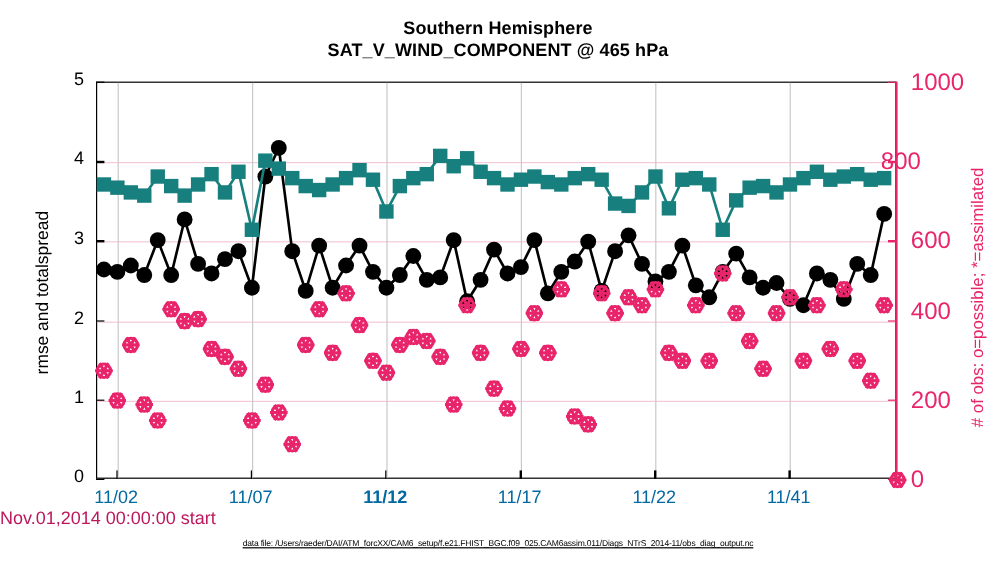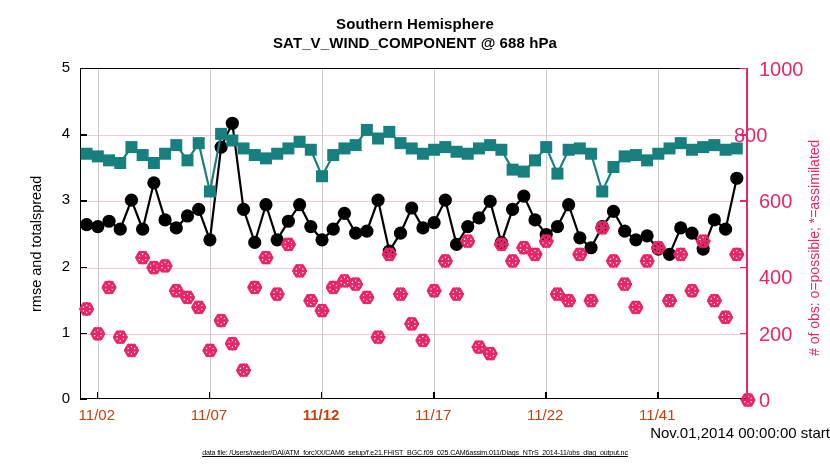--- a/index.html
+++ b/index.html
@@ -43,26 +43,26 @@
     position:absolute;transform:rotate(-90deg);transform-origin:left top;
     font-size:14px;color:#e8256a;white-space:nowrap;
   }
   .ytick-right{
     position:absolute;left:0;text-align:left;font-size:20px;color:#e8256a;
     width:52px;
   }
 
   
   .xtick{
-    position:absolute;text-align:center;font-size:15px;color:#c2410c;
+    position:absolute;text-align:center;font-size:15px;color:#0369a1;
     width:60px;
   }
   .xlabel{
-    position:absolute;left:0;width:830px;text-align:right;
-    font-size:15px;color:#000000;
+    position:absolute;left:0;width:830px;text-align:left;
+    font-size:15px;color:#be185d;
   }
   .footer{
     position:absolute;left:0;width:830px;text-align:center;
     font-size:7.1px;color:#000;letter-spacing:-.15px;
   }
 
   
   .legend{
     position:absolute;left:462px;top:76px;
     padding:2px 4px;background:rgba(255,255,255,0.0);
@@ -82,21 +82,21 @@
   }
   .legend-text{padding-left:2px;}
 </style>
 </head>
 <body>
 
 <div id="fig">
 
   <div class="title-block">
     <div>Southern Hemisphere</div>
-    <div class="title-line2">SAT_V_WIND_COMPONENT @ 688 hPa</div>
+    <div class="title-line2">SAT_V_WIND_COMPONENT @ 465 hPa</div>
   </div>
 
   <div class="plot-area" id="plot">
       <div class="grid-h" style="top: 264.8px; background: rgb(243, 201, 218);"></div>
       <div class="grid-h" style="top: 198.6px; background: rgb(243, 201, 218);"></div>
       <div class="grid-h" style="top: 132.4px; background: rgb(243, 201, 218);"></div>
       <div class="grid-h" style="top: 66.2px; background: rgb(243, 201, 218);"></div>
       <div class="grid-v" style="left: 16.8151px; background: rgb(201, 201, 201);"></div>
       <div class="grid-v" style="left: 128.916px; background: rgb(201, 201, 201);"></div>
       <div class="grid-v" style="left: 241.017px; background: rgb(201, 201, 201);"></div>
@@ -777,21 +777,21 @@
       <div class="ytick-left" style="left: 40px; top: 190.4px;">3</div>
       <div class="tick-mark" style="left: 80px; top: 200.4px; width: 7px; height: 1.4px;"></div>
       <div class="ytick-left" style="left: 40px; top: 124.2px;">4</div>
       <div class="tick-mark" style="left: 80px; top: 134.2px; width: 7px; height: 1.4px;"></div>
       <div class="ytick-left" style="left: 40px; top: 58px;">5</div>
       <div class="tick-mark" style="left: 80px; top: 68px; width: 7px; height: 1.4px;"></div>
       <div class="ytick-right" style="left: 759px; top: 389px;">0</div>
       <div class="tick-mark-c" style="left: 740px; top: 399px; width: 7px; height: 1.4px;"></div>
       <div class="ytick-right" style="left: 759px; top: 322.8px;">200</div>
       <div class="tick-mark-c" style="left: 740px; top: 332.8px; width: 7px; height: 1.4px;"></div>
-      <div class="ytick-right" style="left: 759px; top: 266px;">400</div>
+      <div class="ytick-right" style="left: 759px; top: 249px;">400</div>
       <div class="tick-mark-c" style="left: 740px; top: 266.6px; width: 7px; height: 1.4px;"></div>
       <div class="ytick-right" style="left: 759px; top: 190.4px;">600</div>
       <div class="tick-mark-c" style="left: 740px; top: 200.4px; width: 7px; height: 1.4px;"></div>
       <div class="ytick-right" style="left: 734px; top: 124.2px;">800</div>
       <div class="tick-mark-c" style="left: 740px; top: 134.2px; width: 7px; height: 1.4px;"></div>
       <div class="ytick-right" style="left: 759px; top: 58px;">1000</div>
       <div class="tick-mark-c" style="left: 740px; top: 68px; width: 7px; height: 1.4px;"></div>
       <div style="position: absolute; left: 746px; top: 68px; width: 2px; height: 331px; background: rgb(232, 37, 106);"></div>
       <div class="xtick" style="left: 66.8151px; top: 406px;">11/02</div>
       <div class="tick-mark" style="left: 96.8151px; top: 392px; width: 1.4px; height: 7px;"></div>

